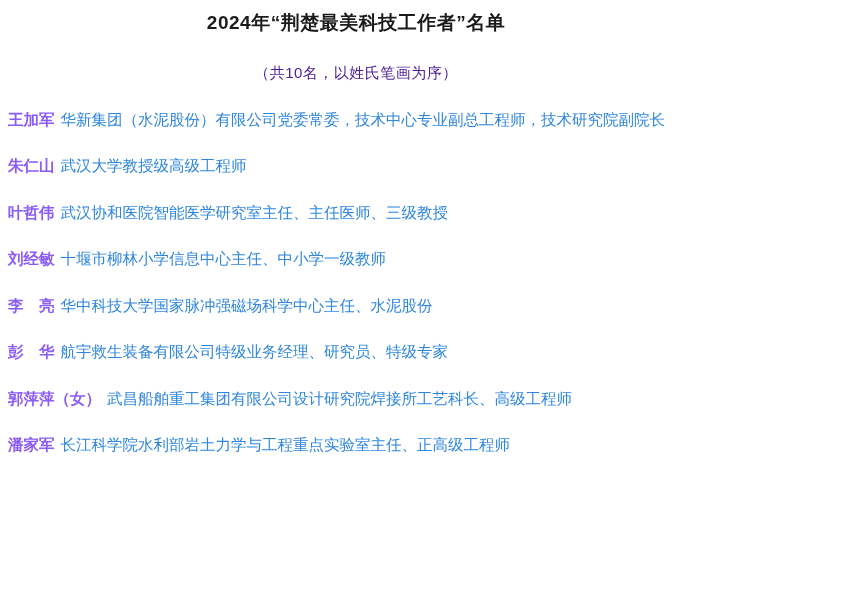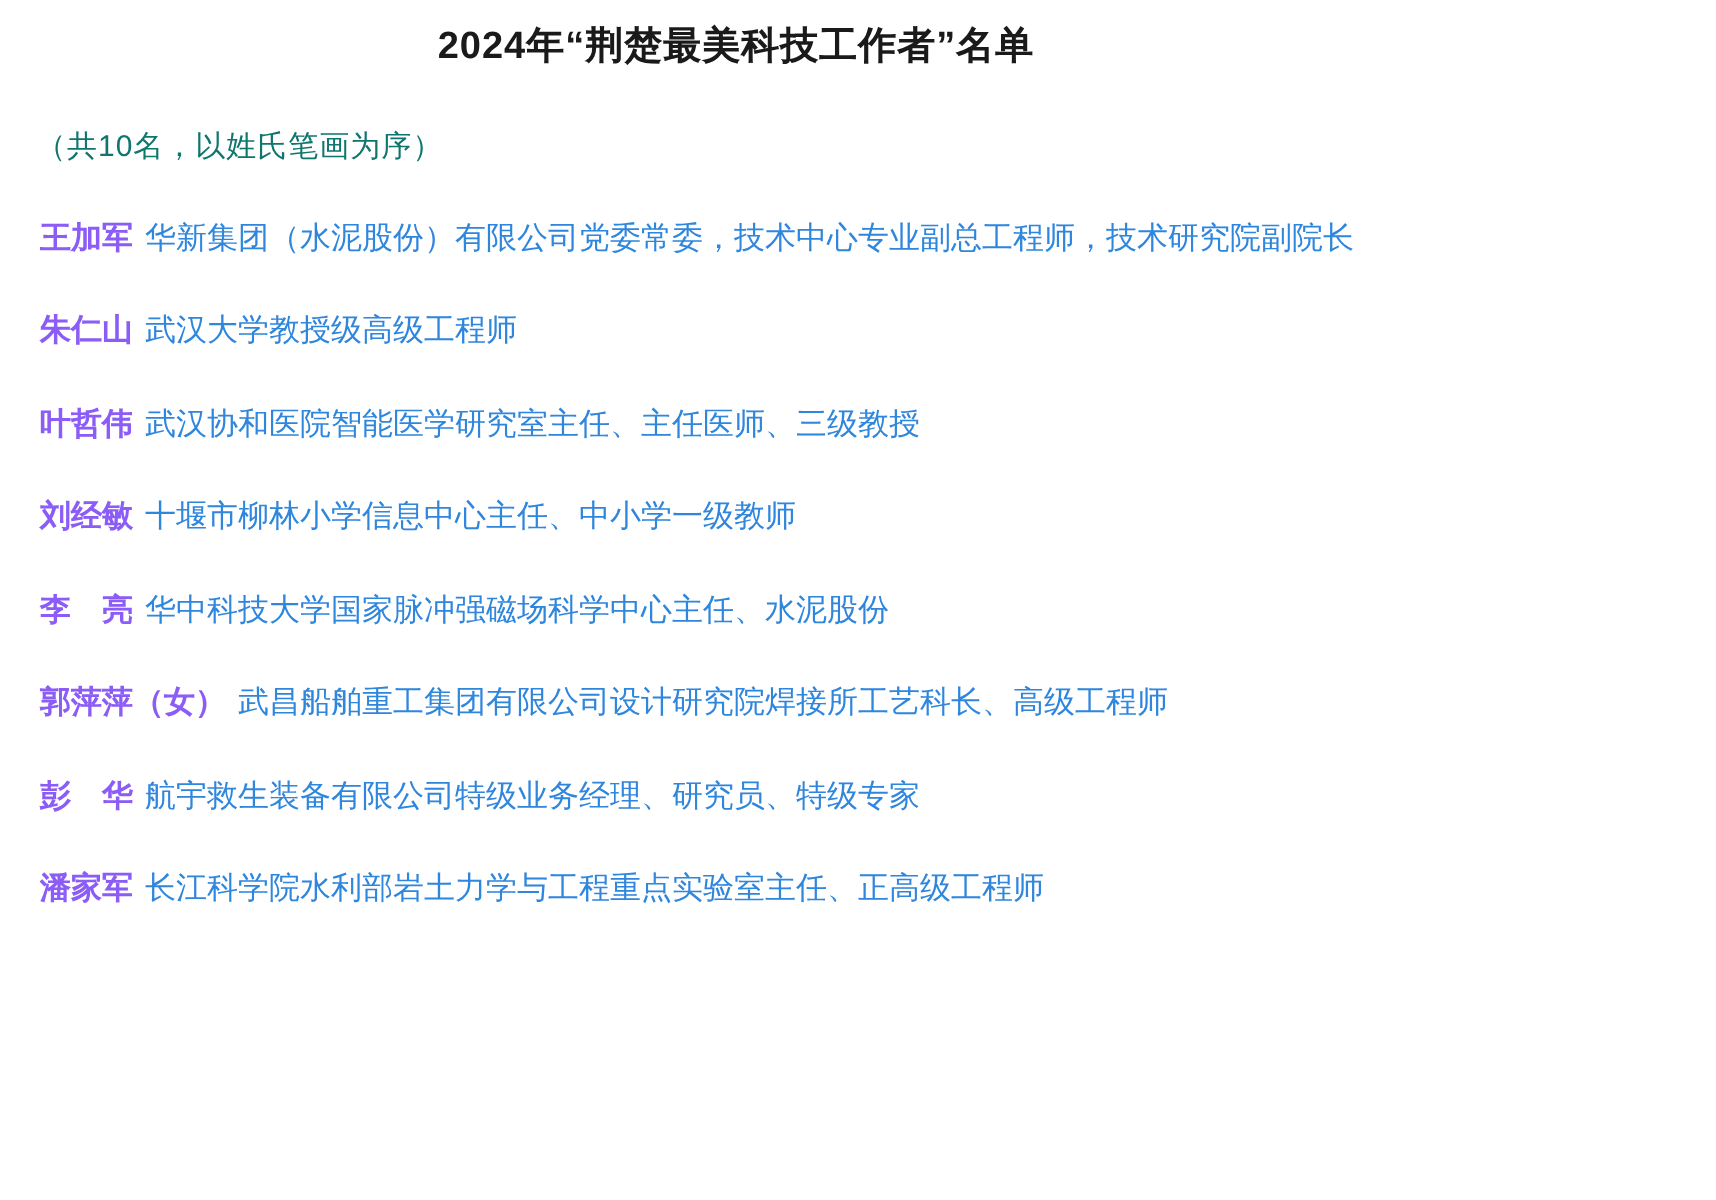--- a/index.html
+++ b/index.html
@@ -10,35 +10,34 @@
     width: 858px;
     height: 600px;
     background: #ffffff;
     font-family: "Liberation Sans", sans-serif;
     overflow: hidden;
   }
   .page {
     width: 712px;
     box-sizing: border-box;
     padding: 0 6px;
-    margin-left: 12px;
   }
   .doc-title {
     text-align: center;
     font-size: 19px;
     font-weight: bold;
     color: #1a1a1a;
     margin-top: 10px;
     margin-bottom: 0;
     letter-spacing: 0.5px;
   }
   .doc-subtitle {
-    text-align: left;
+    text-align: center;
     font-size: 15px;
-    color: #0f766e;
+    color: #4c1d95;
     margin-top: 28px;
     margin-bottom: 0;
     letter-spacing: 0.5px;
   }
   .entries {
     margin-top: 26px;
   }
   .entry {
     font-size: 15.5px;
     line-height: 1.45;
@@ -84,25 +83,25 @@
     <p class="entry">
       <span class="name">刘经敏</span><span class="desc">十堰市柳林小学信息中心主任、中小学一级教师</span>
     </p>
 
     <p class="entry">
       <span class="name">李　亮</span><span class="desc">华中科技大学国家脉冲强磁场科学中心主任、水泥股份</span>
     </p>
 
 
     <p class="entry">
-      <span class="name">郭萍萍（女）</span><span class="desc">武昌船舶重工集团有限公司设计研究院焊接所工艺科长、高级工程师</span>
+      <span class="name">彭　华</span><span class="desc">航宇救生装备有限公司特级业务经理、研究员、特级专家</span>
     </p>
 
     <p class="entry">
-      <span class="name">彭　华</span><span class="desc">航宇救生装备有限公司特级业务经理、研究员、特级专家</span>
+      <span class="name">郭萍萍（女）</span><span class="desc">武昌船舶重工集团有限公司设计研究院焊接所工艺科长、高级工程师</span>
     </p>
 
 
     <p class="entry">
       <span class="name">潘家军</span><span class="desc">长江科学院水利部岩土力学与工程重点实验室主任、正高级工程师</span>
     </p>
 
   </div>
 </div>
 

